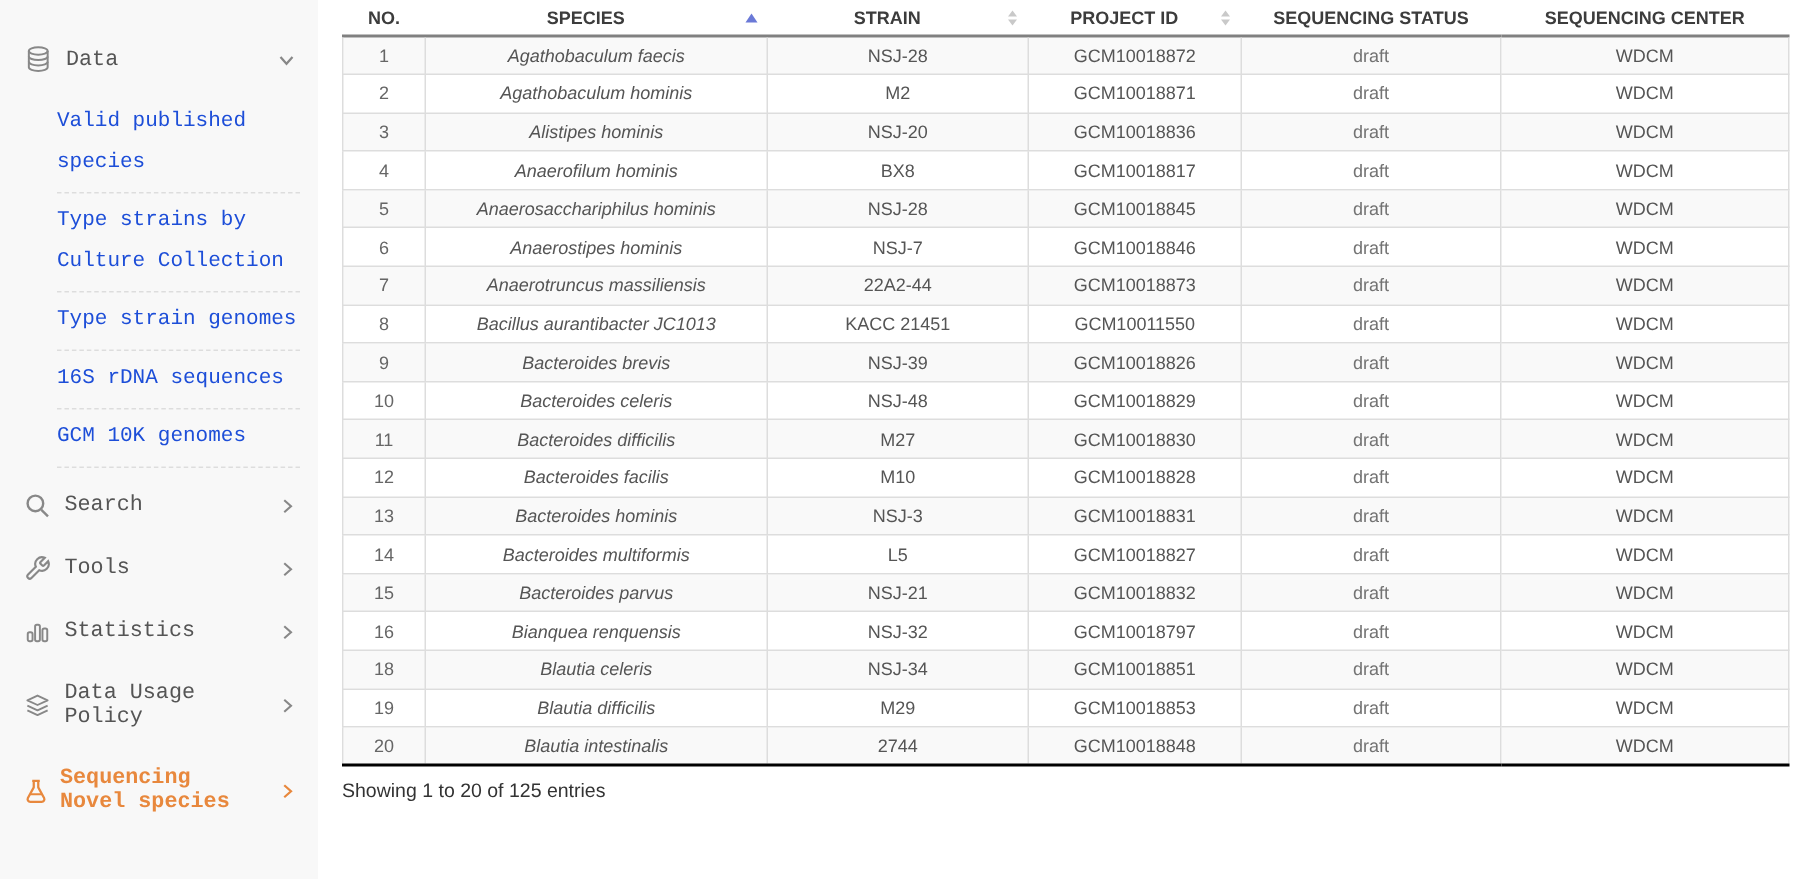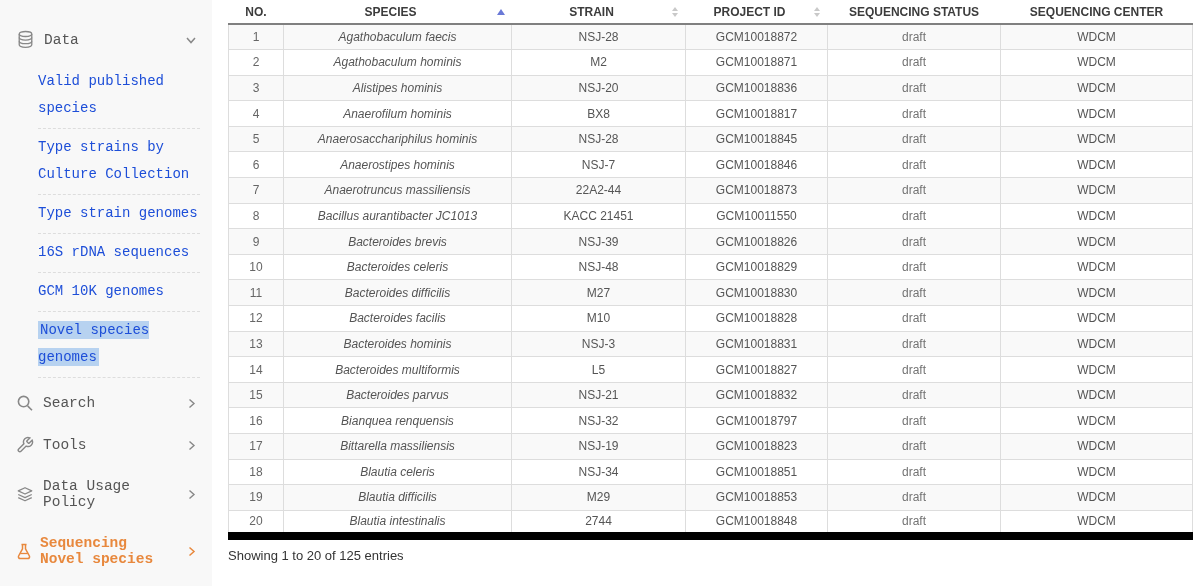--- a/index.html
+++ b/index.html
@@ -52,21 +52,21 @@
   .sort-both i{display:block;width:0;height:0;border-left:3.5px solid transparent;border-right:3.5px solid transparent;}
   .sort-both i.up{border-bottom:4.5px solid #c9c9c9;}
   .sort-both i.dn{border-top:4.5px solid #c9c9c9;}
   table.data tbody td{
     height:25.6px;font-size:12px;color:#555;text-align:center;
     border:1px solid #ddd;padding:0 4px;box-sizing:border-box;
     overflow:hidden;white-space:nowrap;
   }
   table.data tbody tr:nth-child(odd){background:#f9f9f9;}
   table.data tbody tr:nth-child(even){background:#ffffff;}
-  table.data tbody tr:last-child td{border-bottom:8px solid #000000;}
+  table.data tbody tr:last-child td{border-bottom:2px solid #000000;}
   table.data tbody td.c-species{font-style:italic;}
   table.data tbody td.c-no{color:#666;}
   table.data tbody td.c-status{color:#737373;}
   
   .table-footer{
     width:964px;display:flex;justify-content:space-between;align-items:center;
     height:29px;margin-top:1px;
   }
   .showing{font-size:13px;color:#333;}
   .pagination{display:flex;align-items:center;font-size:13px;color:#555;}
@@ -109,23 +109,20 @@
     </div>
     <div class="sub-item">
       <span>Type strain genomes</span>
     </div>
     <div class="sub-item">
       <span>16S rDNA sequences</span>
     </div>
     <div class="sub-item">
       <span>GCM 10K genomes</span>
     </div>
-    <div class="sub-item" style="border-bottom:1px dashed #ddd;">
-      <span class="sel-hl">Novel species genomes</span>
-    </div>
   </div>
 
   <div class="side-section">
     <span>
       <svg class="ic" width="18" height="18" viewBox="0 0 18 18" fill="none" stroke="#888" stroke-width="1.6">
         <circle cx="7.6" cy="7.6" r="5.2"></circle>
         <line x1="11.6" y1="11.9" x2="16" y2="16.2"></line>
       </svg>
     </span>
     <span>Search</span>
@@ -143,20 +140,35 @@
       </svg>
     </span>
     <span>Tools</span>
     <span class="chev">
       <svg class="ic" width="13" height="13" viewBox="0 0 13 13" fill="none" stroke="#888" stroke-width="1.4">
         <polyline points="4.5,2.5 9,6.5 4.5,10.5"></polyline>
       </svg>
     </span>
   </div>
 
+  <div class="side-section">
+    <span>
+      <svg class="ic" width="18" height="18" viewBox="0 0 18 18" fill="none" stroke="#888" stroke-width="1.3">
+        <rect x="2.5" y="9.5" width="3.2" height="6" rx="1.2"></rect>
+        <rect x="7.4" y="4.5" width="3.2" height="11" rx="1.2"></rect>
+        <rect x="12.3" y="7" width="3.2" height="8.5" rx="1.2"></rect>
+      </svg>
+    </span>
+    <span>Statistics</span>
+    <span class="chev">
+      <svg class="ic" width="13" height="13" viewBox="0 0 13 13" fill="none" stroke="#888" stroke-width="1.4">
+        <polyline points="4.5,2.5 9,6.5 4.5,10.5"></polyline>
+      </svg>
+    </span>
+  </div>
 
   <div class="side-section">
     <span>
       <svg class="ic" width="18" height="18" viewBox="0 0 20 20" fill="none" stroke="#888" stroke-width="1.4" stroke-linejoin="round">
         <path d="M2.5 6.5 10 3l7.5 3.5L10 10z"></path>
         <path d="M2.5 10.5 10 14l7.5-3.5"></path>
         <path d="M2.5 14 10 17.5 17.5 14"></path>
       </svg>
     </span>
     <span>Data Usage Policy</span>
@@ -350,28 +362,20 @@
         </tr>
         <tr>
           <td class="c-no">16</td>
           <td class="c-species">Bianquea renquensis</td>
           <td class="c-strain">NSJ-32</td>
           <td class="c-project_id">GCM10018797</td>
           <td class="c-status">draft</td>
           <td class="c-center">WDCM</td>
         </tr>
         <tr>
-          <td class="c-no">17</td>
-          <td class="c-species">Bittarella massiliensis</td>
-          <td class="c-strain">NSJ-19</td>
-          <td class="c-project_id">GCM10018823</td>
-          <td class="c-status">draft</td>
-          <td class="c-center">WDCM</td>
-        </tr>
-        <tr>
           <td class="c-no">18</td>
           <td class="c-species">Blautia celeris</td>
           <td class="c-strain">NSJ-34</td>
           <td class="c-project_id">GCM10018851</td>
           <td class="c-status">draft</td>
           <td class="c-center">WDCM</td>
         </tr>
         <tr>
           <td class="c-no">19</td>
           <td class="c-species">Blautia difficilis</td>

